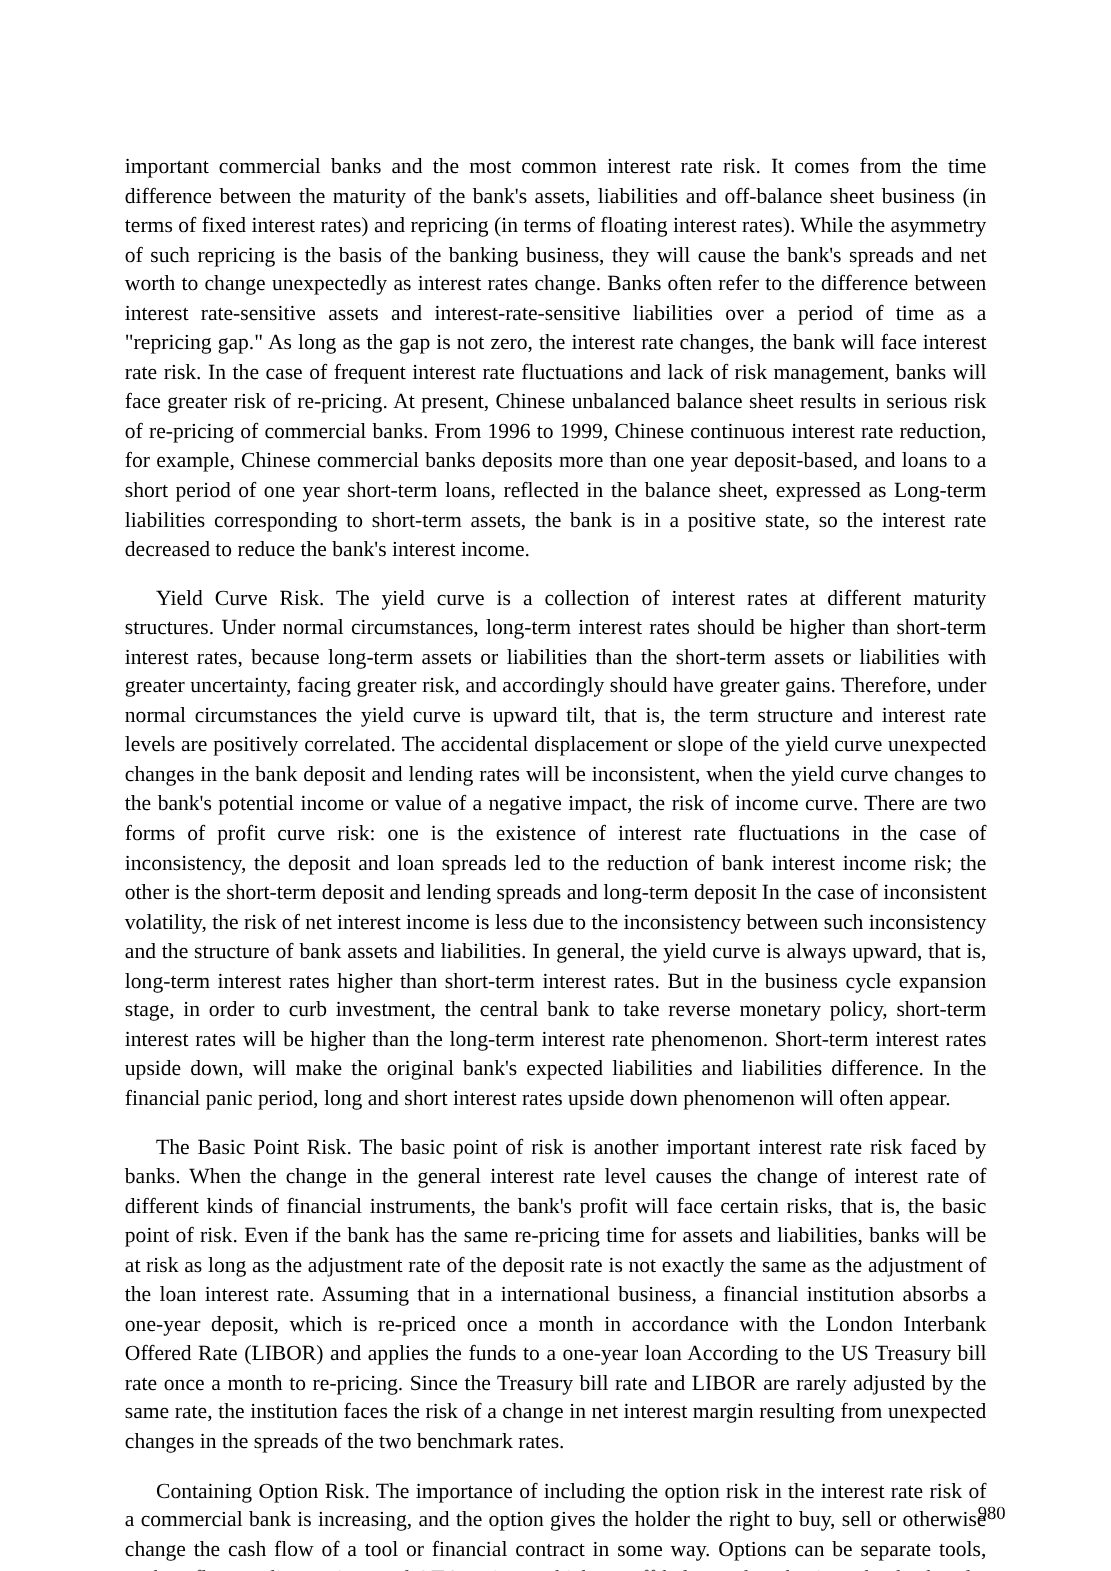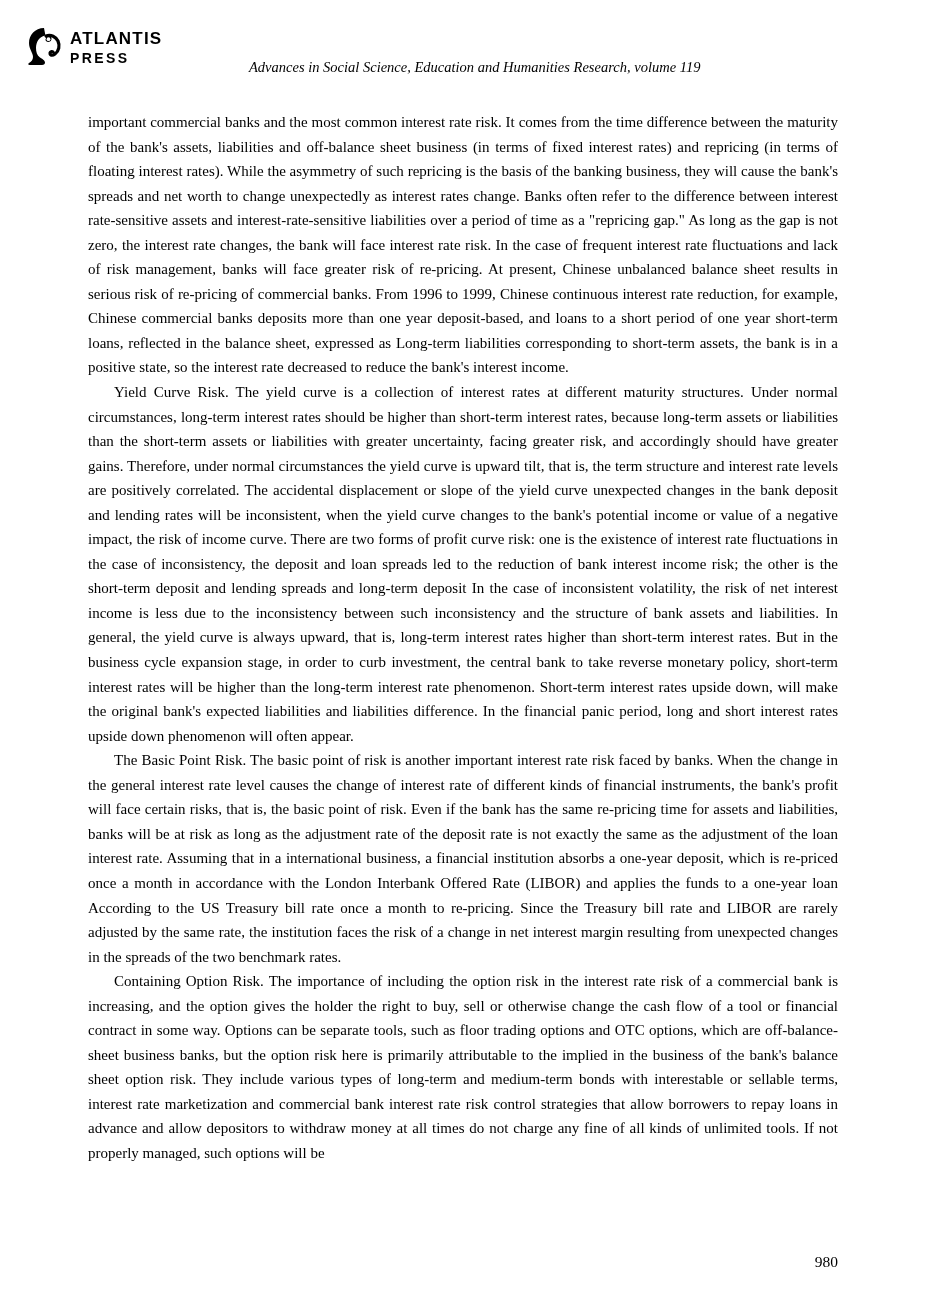--- a/index.html
+++ b/index.html
@@ -74,22 +74,22 @@
   }
 
   
   .content {
     position: absolute;
     left: 88px;
     top: 110px;
     width: 750px;
   }
   p.para {
-    margin: 0;
-    font-size: 15px;
+    margin: 16px;
+    font-size: 18px;
     line-height: 24.55px;
     text-align: justify;
     text-justify: inter-word;
     hyphens: none;
   }
   p.indent {
     text-indent: 26px;
   }
   .runin {
     font-weight: normal;
@@ -105,34 +105,20 @@
     color: #000;
     text-align: right;
   }
 </style>
 </head>
 <body>
 
 <div class="page">
 
   <div class="header">
-    <div class="logo-block">
-      <div class="logo-mark">
-        <svg width="38" height="44" viewBox="0 0 38 44" xmlns="http://www.w3.org/2000/svg">
-          <path d="M20 2 C11 2 5 9 5 17 C5 23 9 27 9 31 C9 34 7 36 5 37 C4 37.6 4 39 5.5 39 L18 39 C20 39 21 38 21 36.5 C21 34 18 33 16 31.5 C13 29.3 12 26 12 22 C12 16 15 11 21 9.5 C24 8.7 26 9.5 27 11 C28 12.6 27.5 14.6 26 15.5 C24.6 16.3 23 16 22 15 C21.3 14.3 21.4 13.2 22 12.6" fill="#000000"></path>
-          <path d="M22 10 C27 8 32 11 34 15 C36 19.5 35 25 31 28 C29.4 29.2 28 29.5 27 29 C26 28.5 25.7 27.2 26.4 26.3 C27 25.5 28.2 25.4 29 26" fill="none" stroke="#000000" stroke-width="3.2" stroke-linecap="round"></path>
-          <circle cx="24.5" cy="13.2" r="1.9" fill="#ffffff"></circle>
-        </svg>
-      </div>
-      <div class="logo-text">
-        <span class="l1">ATLANTIS</span>
-        <span class="l2">PRESS</span>
-      </div>
-    </div>
-    <div class="journal-line">Advances in Social Science, Education and Humanities Research, volume 119</div>
   </div>
 
   <div class="content">
     <p class="para">important commercial banks and the most common interest rate risk. It comes from the time difference between the maturity of the bank's assets, liabilities and off-balance sheet business (in terms of fixed interest rates) and repricing (in terms of floating interest rates). While the asymmetry of such repricing is the basis of the banking business, they will cause the bank's spreads and net worth to change unexpectedly as interest rates change. Banks often refer to the difference between interest rate-sensitive assets and interest-rate-sensitive liabilities over a period of time as a "repricing gap." As long as the gap is not zero, the interest rate changes, the bank will face interest rate risk. In the case of frequent interest rate fluctuations and lack of risk management, banks will face greater risk of re-pricing. At present, Chinese unbalanced balance sheet results in serious risk of re-pricing of commercial banks. From 1996 to 1999, Chinese continuous interest rate reduction, for example, Chinese commercial banks deposits more than one year deposit-based, and loans to a short period of one year short-term loans, reflected in the balance sheet, expressed as Long-term liabilities corresponding to short-term assets, the bank is in a positive state, so the interest rate decreased to reduce the bank's interest income.</p>
     <p class="para indent"><span class="runin">Yield Curve Risk.</span><span> The yield curve is a collection of interest rates at different maturity structures. Under normal circumstances, long-term interest rates should be higher than short-term interest rates, because long-term assets or liabilities than the short-term assets or liabilities with greater uncertainty, facing greater risk, and accordingly should have greater gains. Therefore, under normal circumstances the yield curve is upward tilt, that is, the term structure and interest rate levels are positively correlated. The accidental displacement or slope of the yield curve unexpected changes in the bank deposit and lending rates will be inconsistent, when the yield curve changes to the bank's potential income or value of a negative impact, the risk of income curve. There are two forms of profit curve risk: one is the existence of interest rate fluctuations in the case of inconsistency, the deposit and loan spreads led to the reduction of bank interest income risk; the other is the short-term deposit and lending spreads and long-term deposit In the case of inconsistent volatility, the risk of net interest income is less due to the inconsistency between such inconsistency and the structure of bank assets and liabilities. In general, the yield curve is always upward, that is, long-term interest rates higher than short-term interest rates. But in the business cycle expansion stage, in order to curb investment, the central bank to take reverse monetary policy, short-term interest rates will be higher than the long-term interest rate phenomenon. Short-term interest rates upside down, will make the original bank's expected liabilities and liabilities difference. In the financial panic period, long and short interest rates upside down phenomenon will often appear.</span></p>
     <p class="para indent"><span class="runin">The Basic Point Risk</span><span>. The basic point of risk is another important interest rate risk faced by banks. When the change in the general interest rate level causes the change of interest rate of different kinds of financial instruments, the bank's profit will face certain risks, that is, the basic point of risk. Even if the bank has the same re-pricing time for assets and liabilities, banks will be at risk as long as the adjustment rate of the deposit rate is not exactly the same as the adjustment of the loan interest rate. Assuming that in a international business, a financial institution absorbs a one-year deposit, which is re-priced once a month in accordance with the London Interbank Offered Rate (LIBOR) and applies the funds to a one-year loan According to the US Treasury bill rate once a month to re-pricing. Since the Treasury bill rate and LIBOR are rarely adjusted by the same rate, the institution faces the risk of a change in net interest margin resulting from unexpected changes in the spreads of the two benchmark rates.</span></p>
     <p class="para indent"><span class="runin">Containing Option Risk.</span><span> The importance of including the option risk in the interest rate risk of a commercial bank is increasing, and the option gives the holder the right to buy, sell or otherwise change the cash flow of a tool or financial contract in some way. Options can be separate tools, such as floor trading options and OTC options, which are off-balance-sheet business banks, but the option risk here is primarily attributable to the implied in the business of the bank's balance sheet option risk. They include various types of long-term and medium-term bonds with interestable or sellable terms, interest rate marketization and commercial bank interest rate risk control strategies that allow borrowers to repay loans in advance and allow depositors to withdraw money at all times do not charge any fine of all kinds of unlimited tools. If not properly managed, such options will be</span></p>
   </div>
 
   <div class="page-number">980</div>

